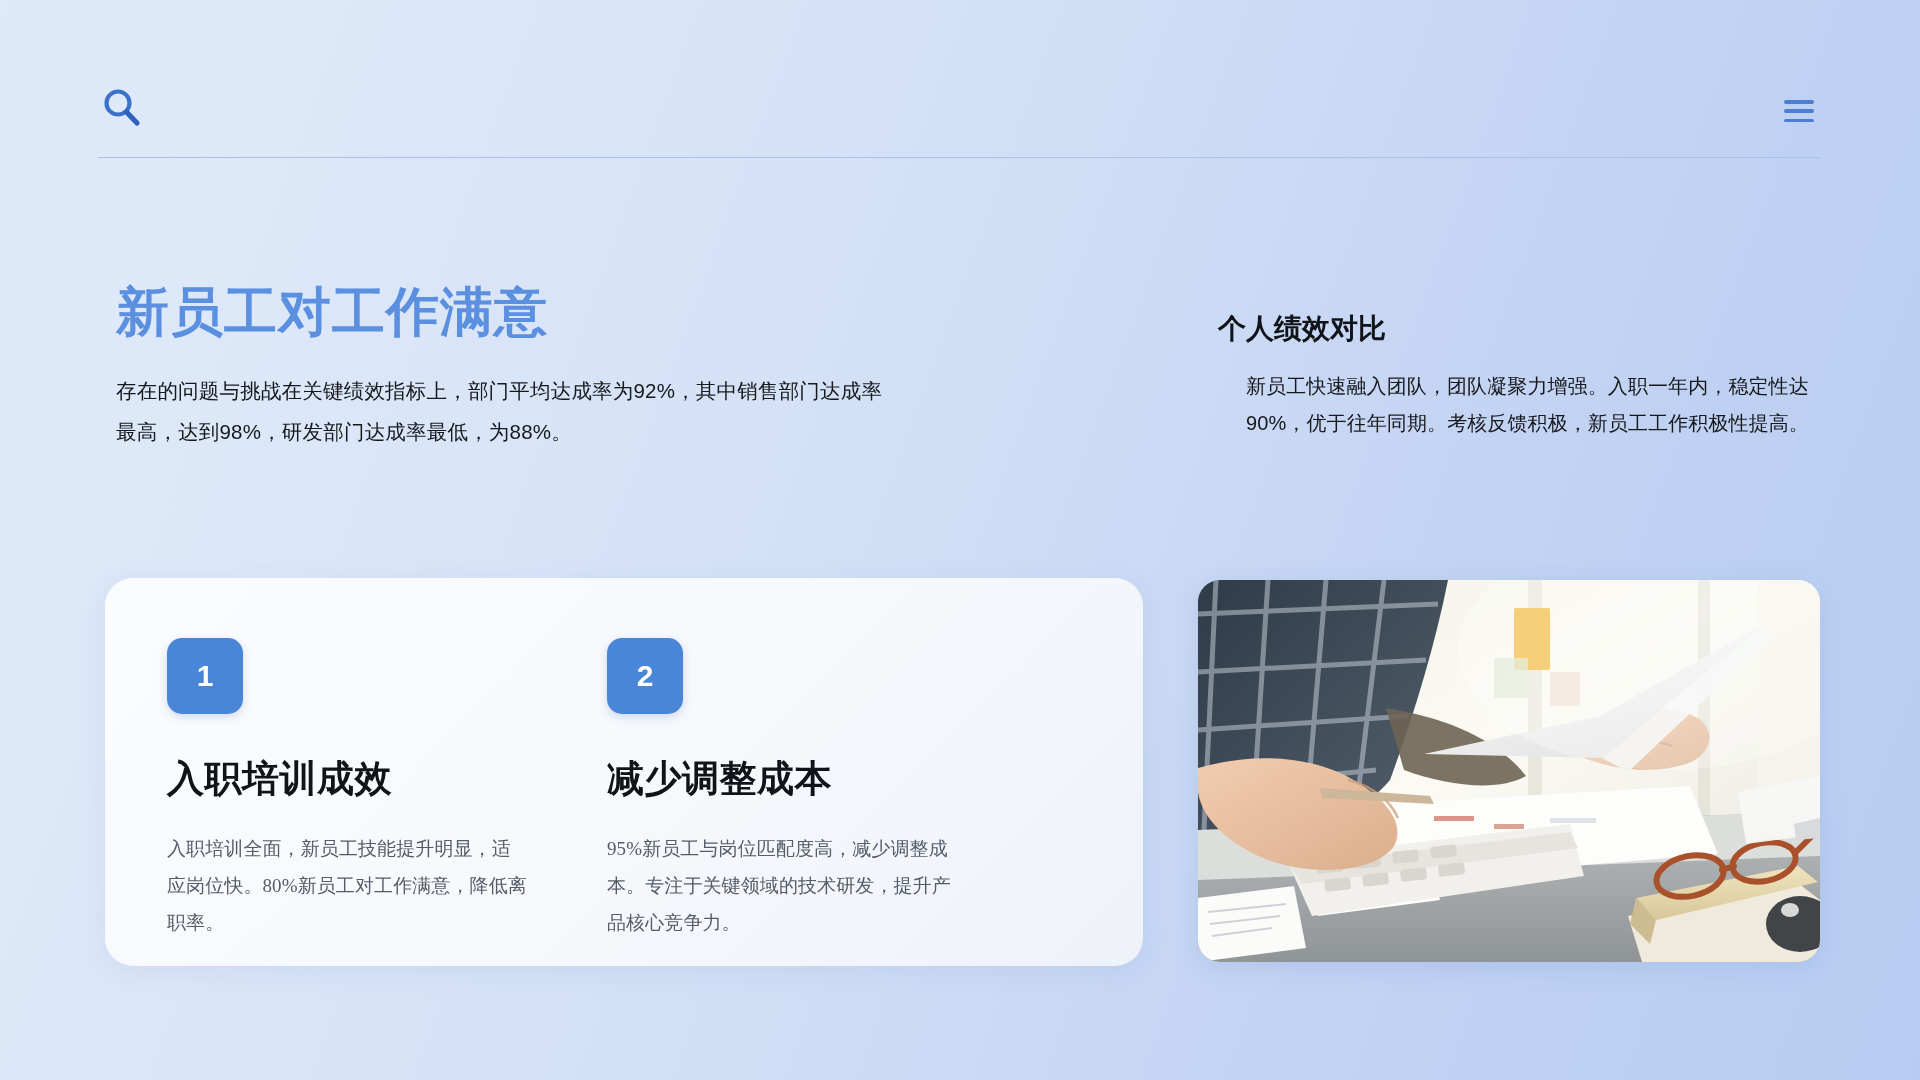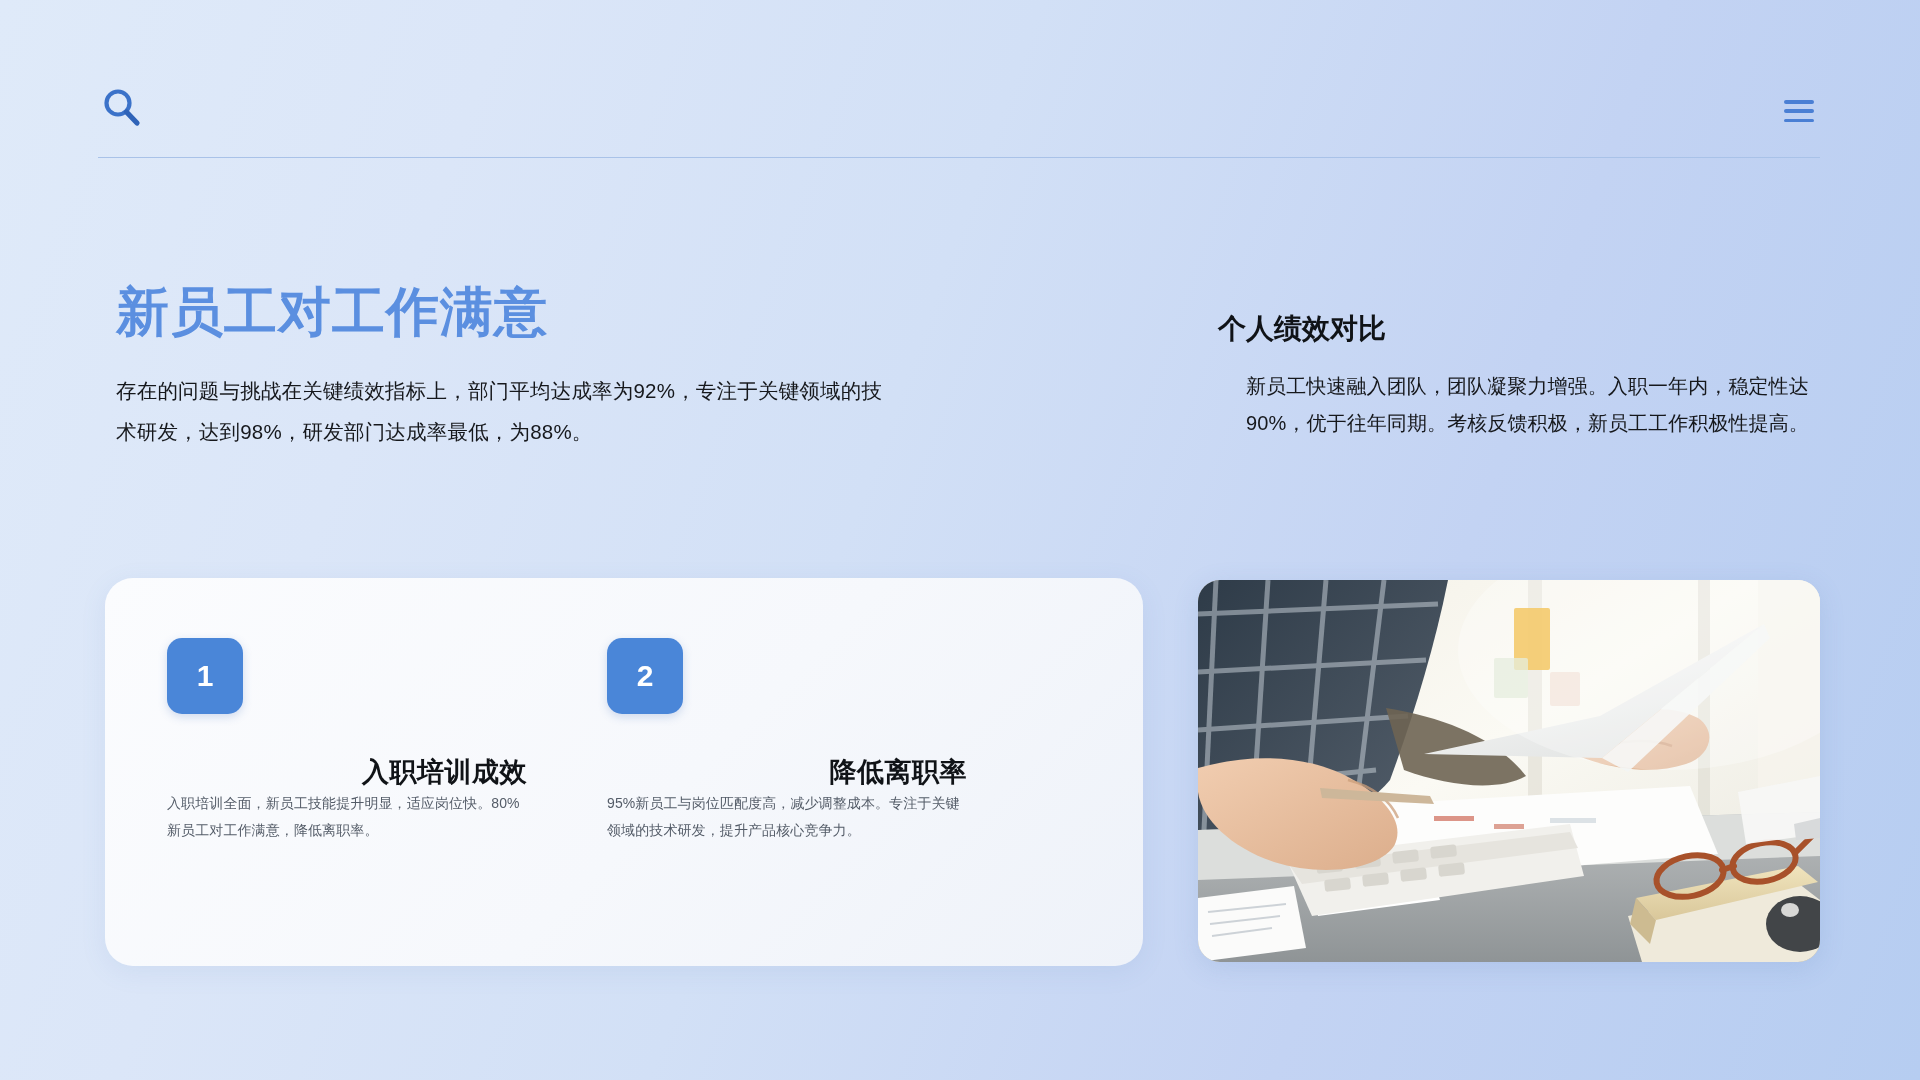--- a/index.html
+++ b/index.html
@@ -53,26 +53,26 @@
   }
   .card-inner { position:absolute; left:62px; top:60px; display:flex; gap:80px; }
   .feature { width:360px; }
   .badge {
     width:76px; height:76px; border-radius:15px; background:#4a86d8;
     color:#ffffff; font-size:30px; font-weight:bold;
     display:flex; align-items:center; justify-content:center;
     box-shadow:0 3px 10px rgba(60,105,180,.22);
   }
   .feature-title {
-    margin-top:40px; font-size:27px; font-weight:bold;
-    color:#101317; letter-spacing:.5px; white-space:nowrap;text-align:right;
+    margin-top:40px; font-size:37px; font-weight:bold;
+    color:#101317; letter-spacing:.5px; white-space:nowrap;
   }
   .feature-desc {
-    font-size:14px; color:#545c68;
-    line-height:1.95; letter-spacing:.1px;
+    margin-top:26px; font-size:19px; color:#545c68;
+    line-height:1.95; letter-spacing:.1px;font-family:Liberation Serif, serif;
   }
 
   
   .photo {
     position:absolute; left:1198px; top:580px; width:622px; height:382px;
     border-radius:22px; overflow:hidden;
     box-shadow:0 6px 26px rgba(90,125,185,.16);
     background:#cdd6da;
   }
   .photo svg { display:block; width:100%; height:100%; }
@@ -88,37 +88,37 @@
     </svg>
   </div>
   <div class="hamburger">
     <span></span>
     <span></span>
     <span></span>
   </div>
 </div>
 
 <h1 class="main-title">新员工对工作满意</h1>
-<p class="main-para">存在的问题与挑战在关键绩效指标上，部门平均达成率为92%，专注于关键领域的技术研发，达到98%，研发部门达成率最低，为88%。</p>
+<p class="main-para">存在的问题与挑战在关键绩效指标上，部门平均达成率为92%，其中销售部门达成率最高，达到98%，研发部门达成率最低，为88%。</p>
 
 <h2 class="side-title">个人绩效对比</h2>
 <p class="side-para">新员工快速融入团队，团队凝聚力增强。入职一年内，稳定性达90%，优于往年同期。考核反馈积极，新员工工作积极性提高。</p>
 
 <div class="card">
   <div class="card-inner">
 
     <div class="feature">
       <div class="badge">1</div>
       <div class="feature-title">入职培训成效</div>
       <div class="feature-desc">入职培训全面，新员工技能提升明显，适应岗位快。80%新员工对工作满意，降低离职率。</div>
     </div>
 
     <div class="feature">
       <div class="badge">2</div>
-      <div class="feature-title">降低离职率</div>
+      <div class="feature-title">减少调整成本</div>
       <div class="feature-desc">95%新员工与岗位匹配度高，减少调整成本。专注于关键领域的技术研发，提升产品核心竞争力。</div>
     </div>
 
   </div>
 </div>
 
 <div class="photo" aria-label="person-using-calculator-with-documents">
   <svg viewBox="0 0 622 382" preserveAspectRatio="xMidYMid slice">
     <defs>
       <linearGradient id="bgWin" x1="0" y1="0" x2="1" y2="1">

